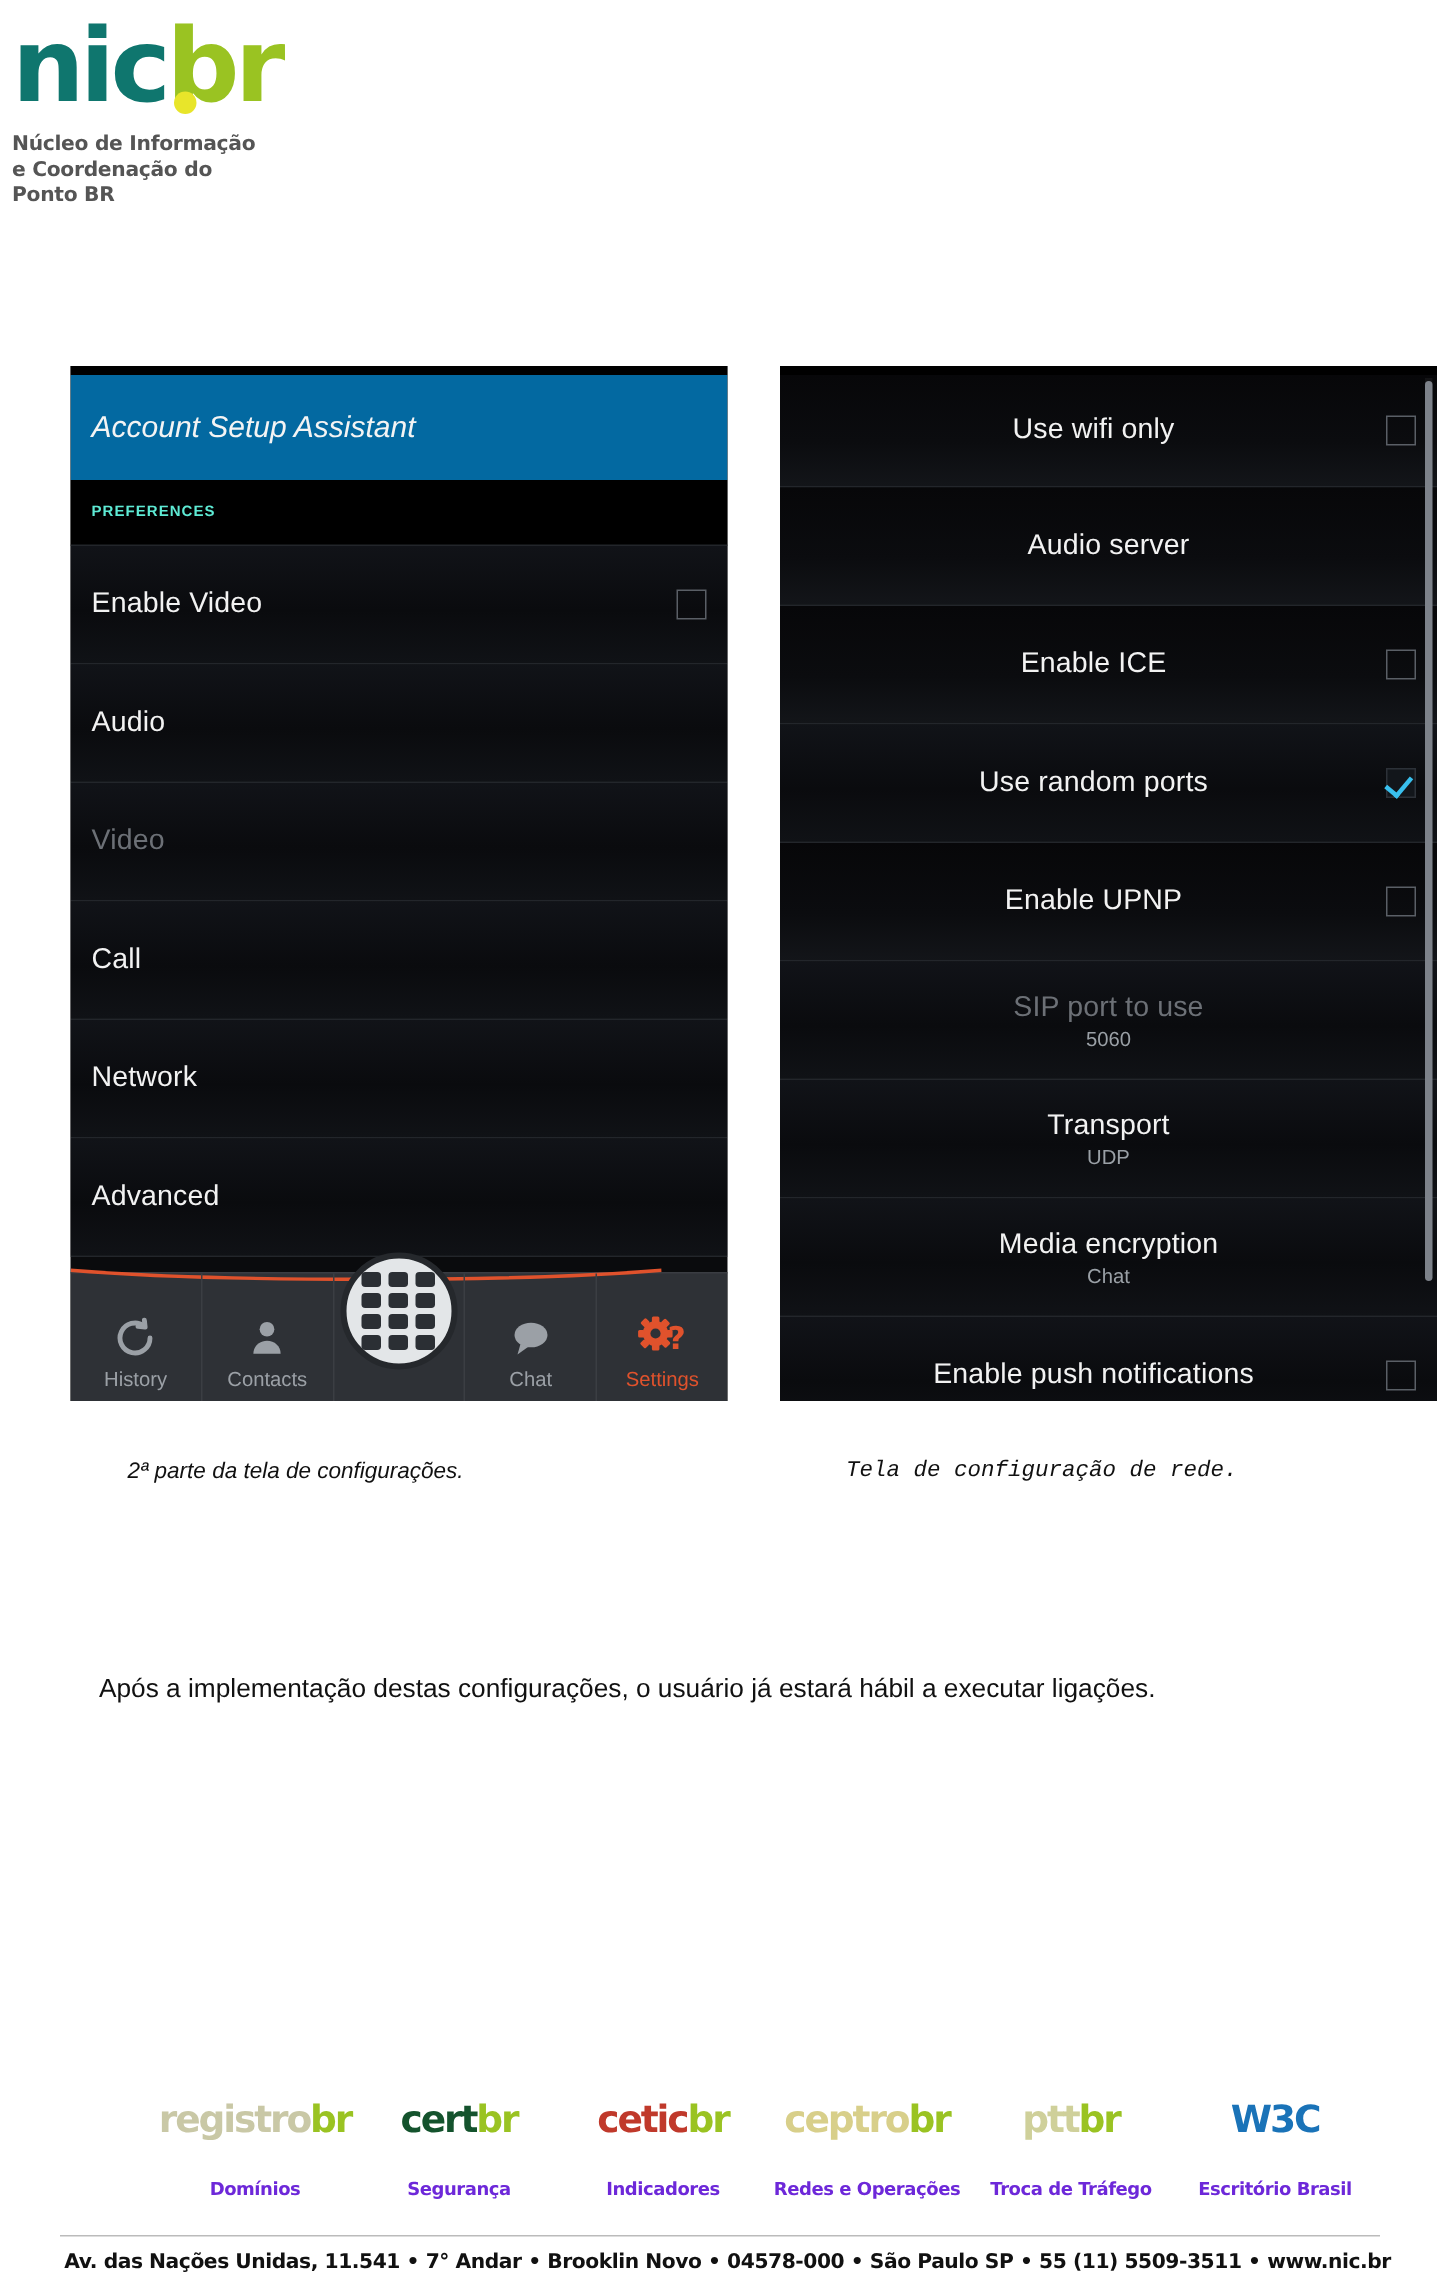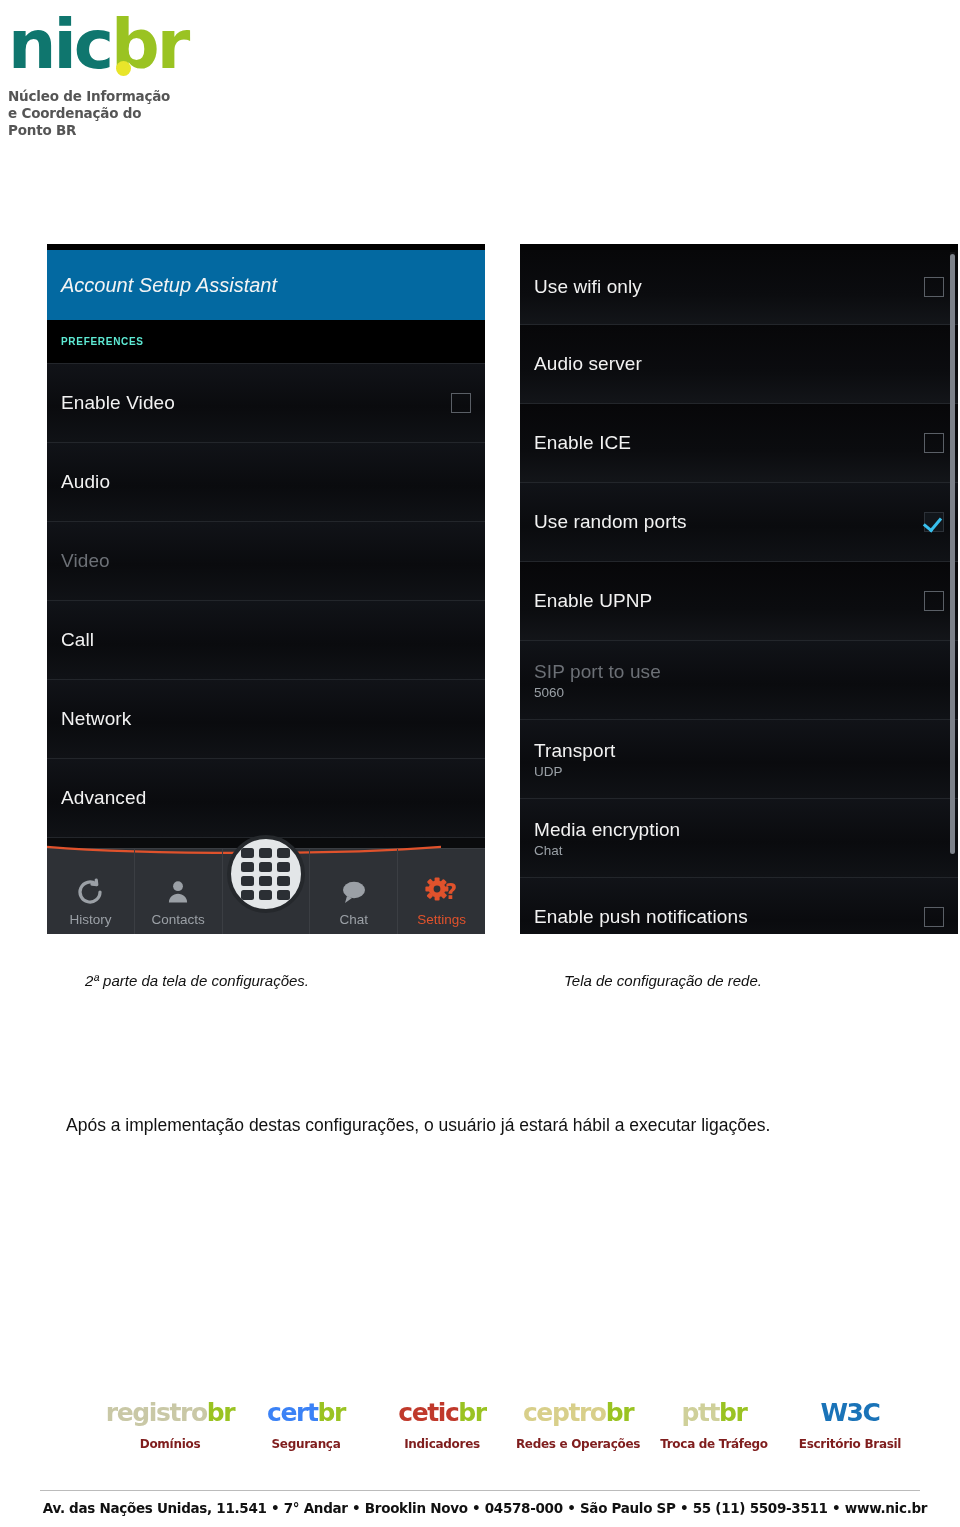--- a/index.html
+++ b/index.html
@@ -17,21 +17,21 @@
   .nic-word { font-family: "DejaVu Sans", sans-serif; font-weight: bold; font-size: 68px; line-height: 74px; letter-spacing: -3px; }
   .nic-word .k { color: #0f766e; }
   .nic-word .g { color: #9ac322; }
   .nic-word .dotwrap { position: relative; display: inline-block; }
   .nic-dot { position: absolute; left: 5px; bottom: 6px; width: 15px; height: 15px; border-radius: 50%; background: #e8e52a; }
   .nic-sub { font-family: "DejaVu Sans", sans-serif; font-size: 13.5px; line-height: 17px; color: #555; font-weight: bold; margin-top: 6px; letter-spacing: -0.2px; }
 
   
   .shot { position: absolute; background: #0a0b0d; overflow: hidden; }
   .shot-left  { left: 47px;  top: 244px; width: 438px; height: 690px; }
-  .shot-right { left: 520px; top: 244px; width: 438px; height: 690px; }
+  .shot-right { left: 520px; top: 244px; width: 438px; height: 690px; text-align: center; }
 
   .topbar { height: 6px; background: #000; }
 
   .row {
     position: relative;
     display: flex; align-items: center;
     padding: 0 14px;
     border-bottom: 1px solid #23262b;
     background: linear-gradient(180deg, #111318 0%, #0a0b0e 55%, #101216 100%);
   }
@@ -74,32 +74,32 @@
           grid-template-rows: repeat(4, 10px); gap: 4px 5px; align-content: center; justify-content: center; }
   .dial i { background: #2b2f34; border-radius: 2.5px; display: block; }
 
   
   .scroll-track { position: absolute; right: 3px; top: 8px; width: 5px; bottom: 92px; background: rgba(255,255,255,0.05); }
   .scroll-thumb { position: absolute; right: 3px; top: 10px; width: 5px; height: 600px; background: #7d828a; border-radius: 3px; }
 
   
   .cap { position: absolute; font-family: "Liberation Sans", sans-serif; font-style: italic; font-size: 15px; color: #111; }
   .cap-left  { left: 85px;  top: 972px; }
-  .cap-right { left: 564px; top: 972px; }
+  .cap-right { left: 564px; top: 972px; font-family: Liberation Mono, monospace; }
 
   .para { position: absolute; left: 40px; top: 1104px; width: 830px; font-size: 17.5px; line-height: 42px; color: #111; text-indent: 26px; }
 
   
   .footer-logos { position: absolute; left: 105px; top: 1398px; width: 810px; display: flex; justify-content: space-between; align-items: flex-start; }
   .flogo { text-align: center; width: 130px; }
   .flogo .mark { font-family: "DejaVu Sans", sans-serif; font-weight: bold; font-size: 25px; line-height: 30px; letter-spacing: -1.4px; white-space: nowrap; }
   .flogo .mark .br { color: #9ac322; }
-  .flogo .cap2 { font-family: "DejaVu Sans", sans-serif; font-size: 12px; color: #7f1d1d; margin-top: 9px; font-weight: bold; letter-spacing: -0.3px; }
+  .flogo .cap2 { font-family: "DejaVu Sans", sans-serif; font-size: 12px; color: #6d28d9; margin-top: 24px; font-weight: bold; letter-spacing: -0.3px; }
   .c-registro { color: #c9c8a6; }
-  .c-cert { color: #3b82f6; }
+  .c-cert { color: #14532d; }
   .c-cetic { color: #c0392b; }
   .c-ceptro { color: #d8cf8a; }
   .c-ptt { color: #cfd09a; }
   .c-w3c { color: #1a73b8; }
   .w3c-mark { font-family: "DejaVu Sans", sans-serif; font-weight: bold; font-size: 30px; letter-spacing: -1px; }
 
   .foot-rule { position: absolute; left: 40px; top: 1490px; width: 880px; height: 1px; background: #bbb; }
   .addr { position: absolute; left: 40px; top: 1500px; width: 890px; text-align: center; font-family: "DejaVu Sans", sans-serif; font-size: 13.5px; font-weight: bold; color: #111; white-space: nowrap; letter-spacing: -0.3px; }
 </style>
 </head>

